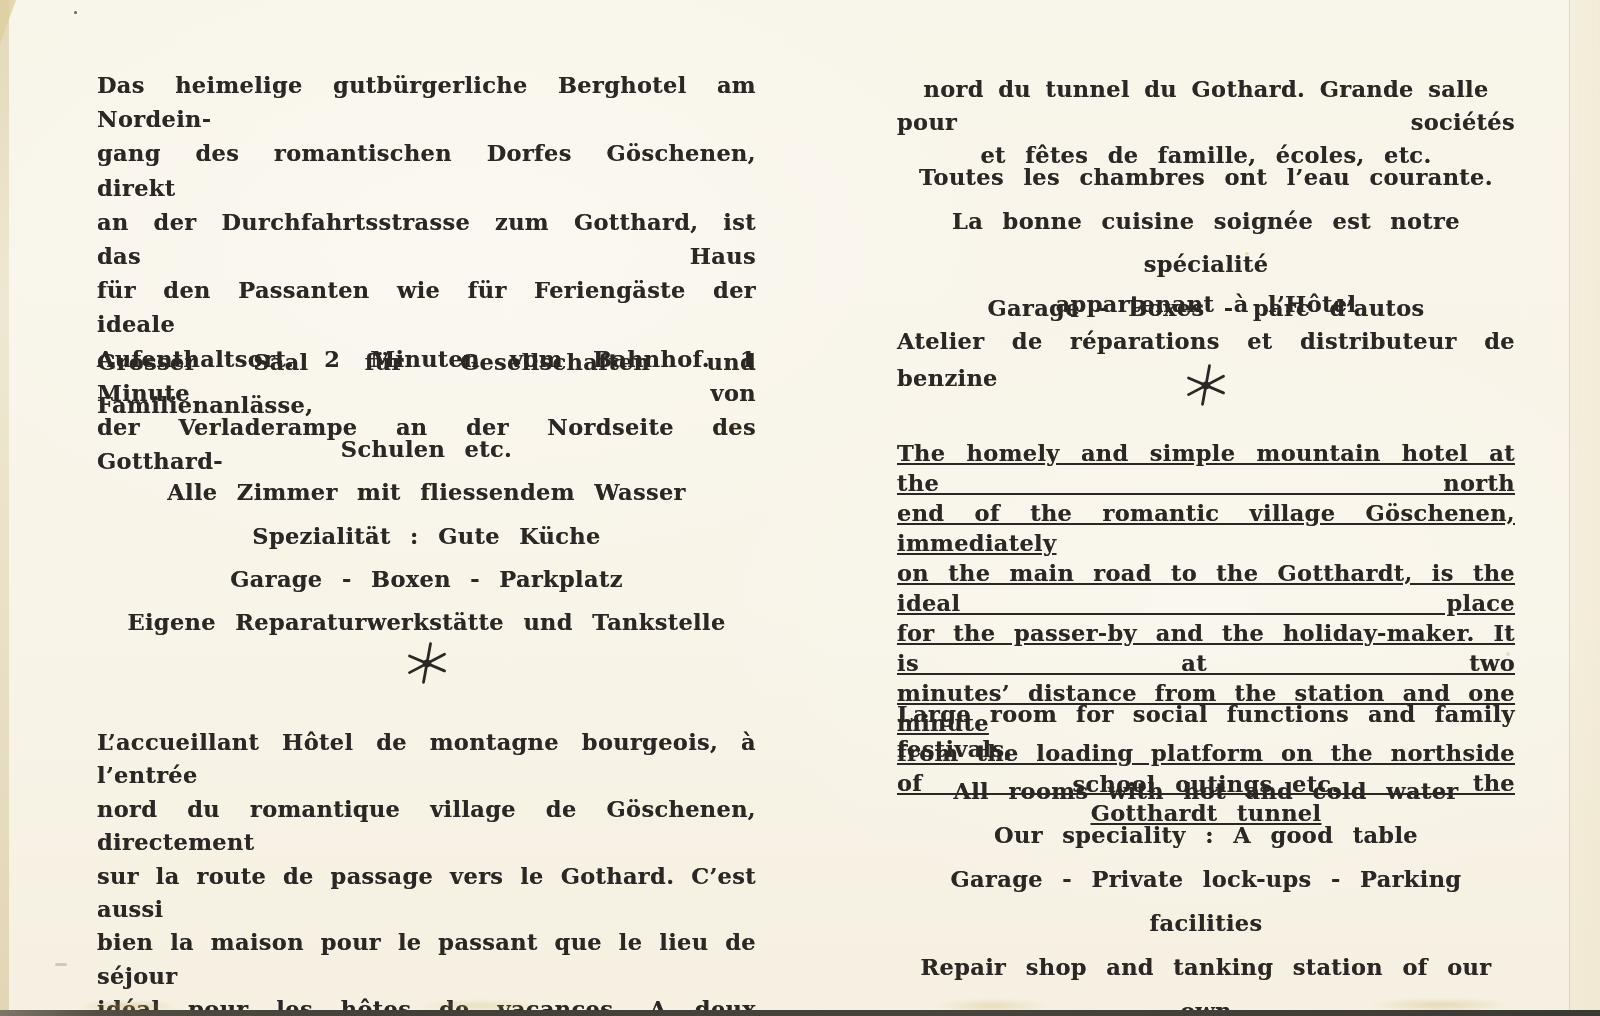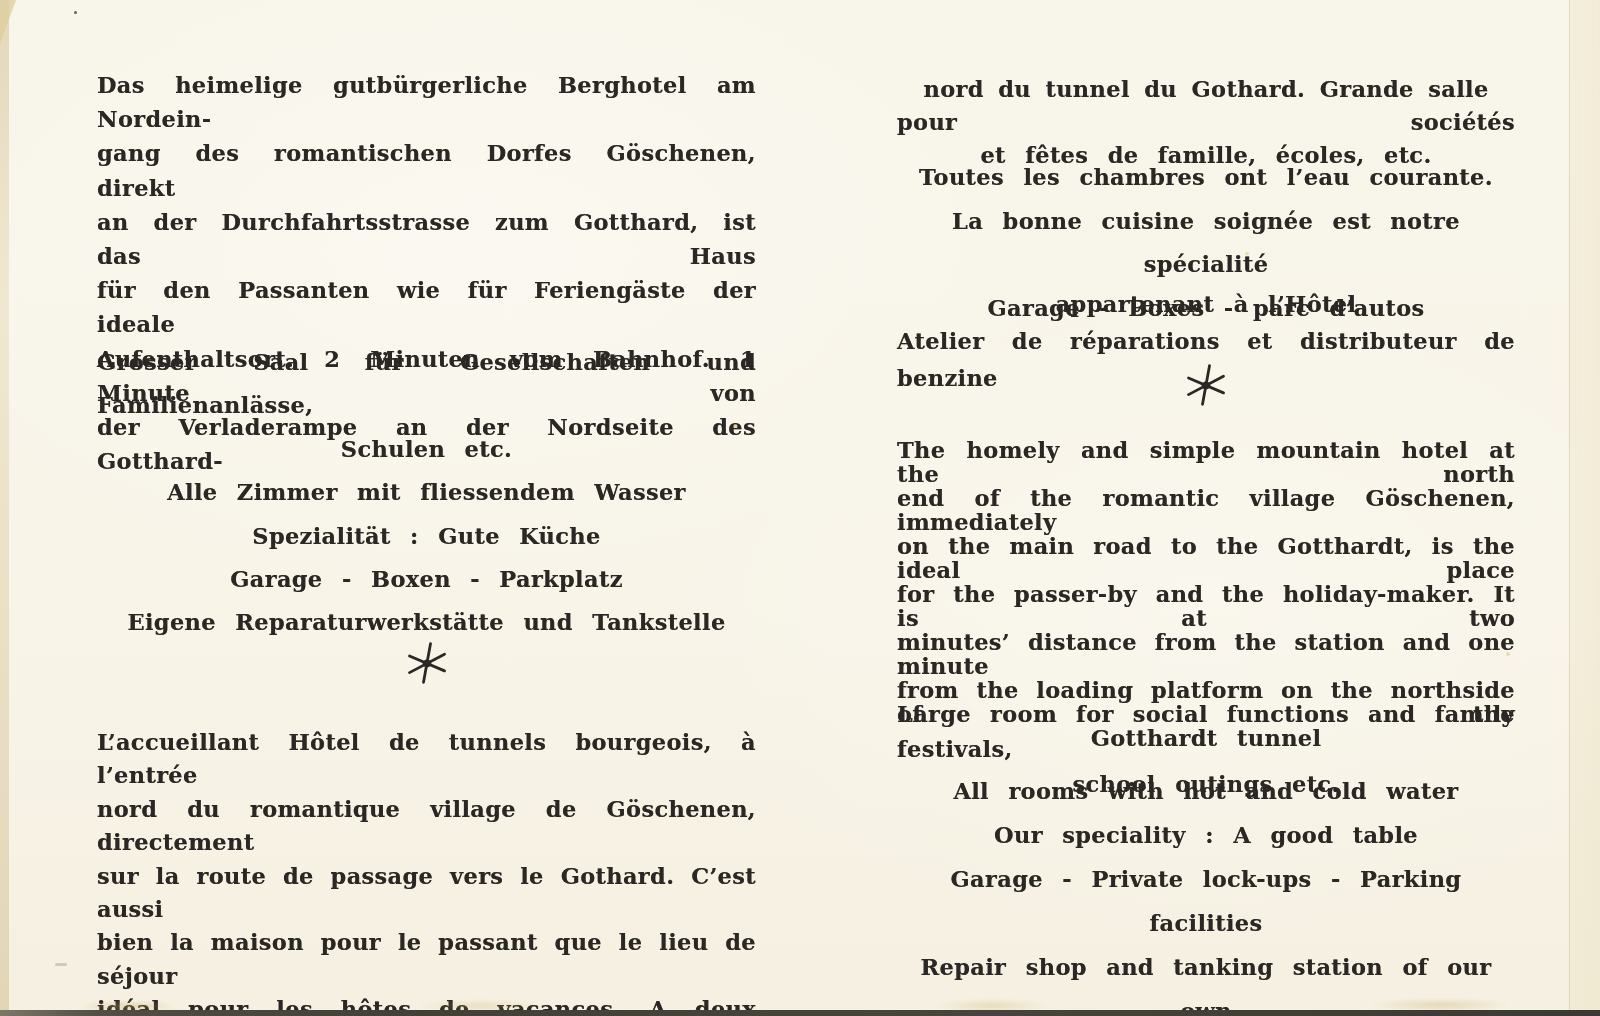--- a/index.html
+++ b/index.html
@@ -55,21 +55,21 @@
   
   #l-intro{top:68px;}        #l-intro .line{line-height:34.2px;}
   #l-feat{top:341px;}        #l-feat .line{line-height:43.4px;}
   #l-star{top:638px;}
   #l-french{top:726px;}      #l-french .line{line-height:33.4px;}
 
   #r-cont{top:73px;}         #r-cont .line{line-height:33px;text-align:center;}
   #r-feat{top:156px;}        #r-feat .line{line-height:43.5px;}
   #r-atelier{top:286px;}     #r-atelier .line{line-height:37px;}
   #r-star{top:360px;}
-  #r-english{top:438px;}     #r-english .line{line-height:24px;}
+  #r-english{top:438px;}     #r-english .line{line-height:30px;text-decoration:underline;}
   #r-room{top:697px;}        #r-room .line{line-height:35px;}
   #r-feat2{top:769px;}       #r-feat2 .line{line-height:44px;}
 
   .star-wrap{text-align:center;}
   .star{display:inline-block;width:42px;height:50px;}
 </style>
 </head>
 <body>
 
 <div class="paper"></div>
@@ -99,21 +99,21 @@
       <g stroke="#2a2725" stroke-width="3.2" stroke-linecap="round" fill="none">
         <line x1="28" y1="4" x2="20" y2="48"></line>
         <line x1="4" y1="18" x2="44" y2="35"></line>
         <line x1="44" y1="16" x2="4" y2="37"></line>
       </g>
       <ellipse cx="24" cy="26.5" rx="5" ry="4.5" fill="#2a2725"></ellipse>
     </svg>
   </div>
 
   <div class="block" id="l-french">
-    <div class="line j">L’accueillant Hôtel de tunnels bourgeois, à l’entrée</div>
+    <div class="line j">L’accueillant Hôtel de montagne bourgeois, à l’entrée</div>
     <div class="line j">nord du romantique village de Göschenen, directement</div>
     <div class="line j">sur la route de passage vers le Gothard. C’est aussi</div>
     <div class="line j">bien la maison pour le passant que le lieu de séjour</div>
     <div class="line j">idéal pour les hôtes de vacances. A deux minutes de la</div>
 
   </div>
 </div>
 
 <div class="col col-right">
 

